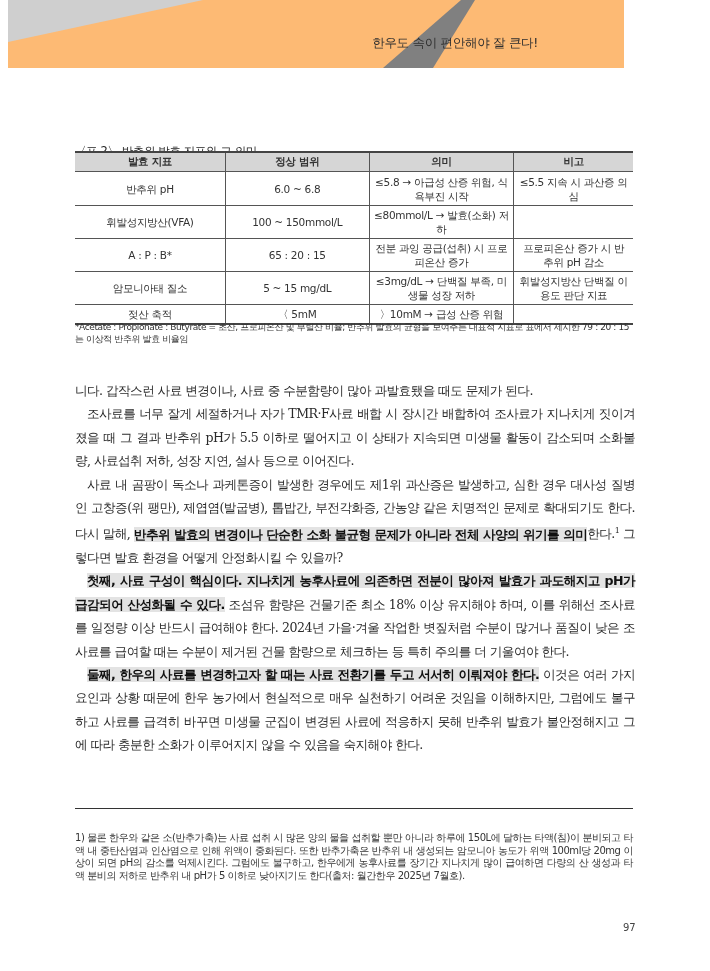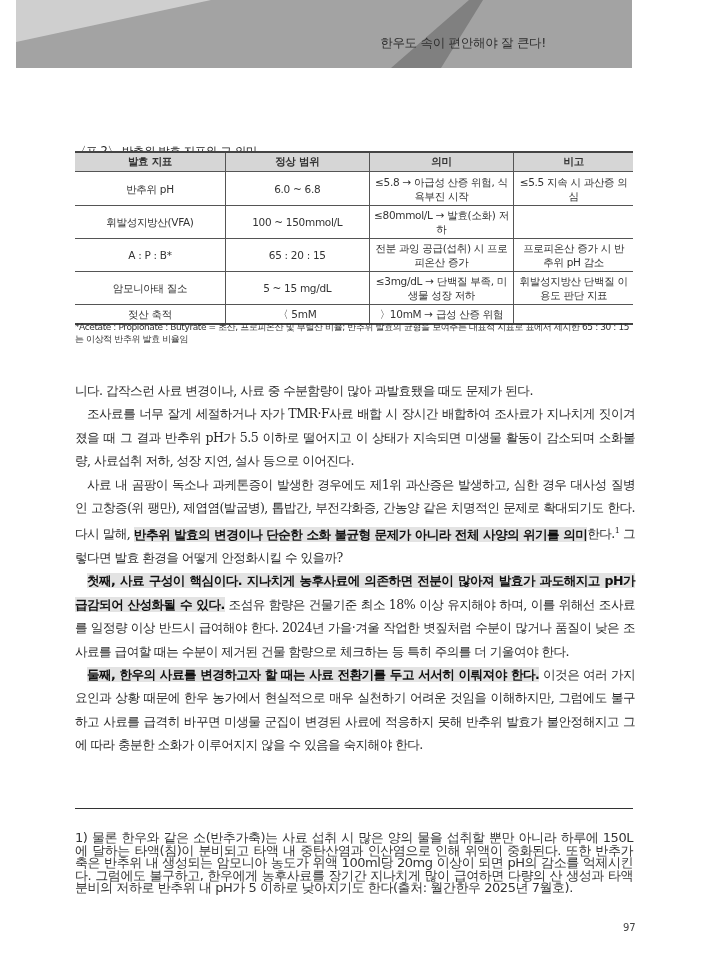--- a/index.html
+++ b/index.html
@@ -1,18 +1,18 @@
 <!DOCTYPE html>
 <html><head>
 <meta charset="utf-8">
 <style>
   html, body { margin:0; padding:0; }
   body { width:710px; height:971px; background:#ffffff; position:relative; overflow:hidden;
          font-family:"DejaVu Sans", "Liberation Sans", sans-serif; color:#222; }
-  .header-band { position:absolute; left:16px; top:0; width:616px; height:68px; background:#a3a3a3; overflow:hidden; }
+  .header-band { position:absolute; left:8px; top:0; width:616px; height:68px; background:#fdba74; overflow:hidden; }
   .header-band svg { position:absolute; left:0; top:0; }
   .running-title { position:absolute; right:86px; top:35px; font-size:12.5px; color:#2e2e2e; letter-spacing:-0.3px; }
   .running-bar { position:absolute; left:633px; top:36px; width:1px; height:17px; background:#333; }
 
   .table-caption { position:absolute; left:75px; top:144px; font-size:11.5px; font-weight:normal; color:#222; letter-spacing:-0.4px; }
   table.metrics { position:absolute; left:75px; top:151px; width:558px; border-collapse:collapse; font-size:10.5px; color:#333; letter-spacing:-0.3px; }
   table.metrics th { background:#d6d6d6; font-weight:bold; height:18px; padding:0; border-top:2px solid #444; border-bottom:1px solid #555;margin-top:16px; }
   table.metrics td { text-align:center; padding:2px 4px; line-height:14px; border-bottom:1px solid #555; }
   table.metrics th + th, table.metrics td + td { border-left:1px solid #555; }
   table.metrics tr.last td { border-bottom:2px solid #444; }
@@ -20,21 +20,21 @@
   .table-note { position:absolute; left:75px; top:321px; width:560px; font-size:9px; line-height:12px; color:#333; letter-spacing:-0.4px; }
 
   .body-text { position:absolute; left:75px; top:379px; width:560px; font-family:"DejaVu Serif", "Liberation Serif", serif;
                font-size:12.6px; line-height:23.4px; color:#2a2a2a; text-align:justify; letter-spacing:-0.55px; }
   .body-text p { margin:0; }
   .body-text p.indent { text-indent:12px; }
   .hl { background:#e3e3e3; font-weight:bold; font-family:"DejaVu Sans", "Liberation Sans", sans-serif; color:#111; }
   sup { font-size:8px; }
 
   .foot-sep { position:absolute; left:75px; top:808px; width:558px; height:1px; background:#333; }
-  .footnote { position:absolute; left:75px; top:832px; width:558px; font-size:13px; line-height:12.5px; color:#333; letter-spacing:-0.45px; text-align:justify; }
+  .footnote { position:absolute; left:75px; top:832px; width:558px; font-size:10px; line-height:12.5px; color:#333; letter-spacing:-0.45px; text-align:justify; }
   .page-number { position:absolute; left:623px; top:922px; font-size:10px; color:#444; }
 </style>
 </head>
 <body>
 
 <div class="header-band">
   <svg width="710" height="68">
     <polygon points="0,0 195,0 0,42" fill="#cfcfcf"></polygon>
     <polygon points="453,0 467,0 425,68 375,68" fill="#808080"></polygon>
   </svg>
@@ -80,21 +80,21 @@
     </tr>
     <tr class="last" style="height:18px">
       <td>젖산 축적</td>
       <td>〈 5mM</td>
       <td>〉10mM → 급성 산증 위험</td>
       <td></td>
     </tr>
   </tbody>
 </table>
 
-<div class="table-note">*Acetate : Propionate : Butyrate = 초산, 프로피온산 및 부틸산 비율; 반추위 발효의 균형을 보여주는 대표적 지표로 표에서 제시한 65 : 30 : 15는 이상적 반추위 발효 비율임</div>
+<div class="table-note">*Acetate : Propionate : Butyrate = 초산, 프로피온산 및 부틸산 비율; 반추위 발효의 균형을 보여주는 대표적 지표로 표에서 제시한 79 : 20 : 15는 이상적 반추위 발효 비율임</div>
 
 <div class="body-text">
   <p>니다. 갑작스런 사료 변경이나, 사료 중 수분함량이 많아 과발효됐을 때도 문제가 된다.</p>
   <p class="indent">조사료를 너무 잘게 세절하거나 자가 TMR·F사료 배합 시 장시간 배합하여 조사료가 지나치게 짓이겨졌을 때 그 결과 반추위 pH가 5.5 이하로 떨어지고 이 상태가 지속되면 미생물 활동이 감소되며 소화불량, 사료섭취 저하, 성장 지연, 설사 등으로 이어진다.</p>
   <p class="indent"><span>사료 내 곰팡이 독소나 과케톤증이 발생한 경우에도 제1위 과산증은 발생하고, 심한 경우 대사성 질병인 고창증(위 팽만), 제엽염(발굽병), 톱밥간, 부전각화증, 간농양 같은 치명적인 문제로 확대되기도 한다. 다시 말해, </span><span class="hl">반추위 발효의 변경이나 단순한 소화 불균형 문제가 아니라 전체 사양의 위기를 의미</span><span>한다.</span><sup>1</sup><span> 그렇다면 발효 환경을 어떻게 안정화시킬 수 있을까?</span></p>
   <p class="indent"><span class="hl">첫째, 사료 구성이 핵심이다. 지나치게 농후사료에 의존하면 전분이 많아져 발효가 과도해지고 pH가 급감되어 산성화될 수 있다.</span><span> 조섬유 함량은 건물기준 최소 18% 이상 유지해야 하며, 이를 위해선 조사료를 일정량 이상 반드시 급여해야 한다. 2024년 가을·겨울 작업한 볏짚처럼 수분이 많거나 품질이 낮은 조사료를 급여할 때는 수분이 제거된 건물 함량으로 체크하는 등 특히 주의를 더 기울여야 한다.</span></p>
   <p class="indent"><span class="hl">둘째, 한우의 사료를 변경하고자 할 때는 사료 전환기를 두고 서서히 이뤄져야 한다.</span><span> 이것은 여러 가지 요인과 상황 때문에 한우 농가에서 현실적으로 매우 실천하기 어려운 것임을 이해하지만, 그럼에도 불구하고 사료를 급격히 바꾸면 미생물 군집이 변경된 사료에 적응하지 못해 반추위 발효가 불안정해지고 그에 따라 충분한 소화가 이루어지지 않을 수 있음을 숙지해야 한다.</span></p>
 </div>
 
 <div class="foot-sep"></div>

